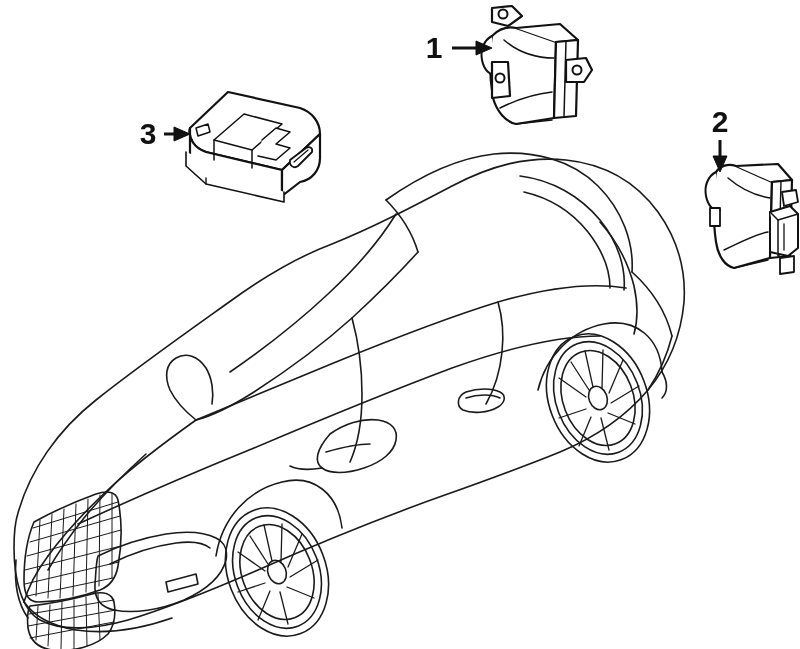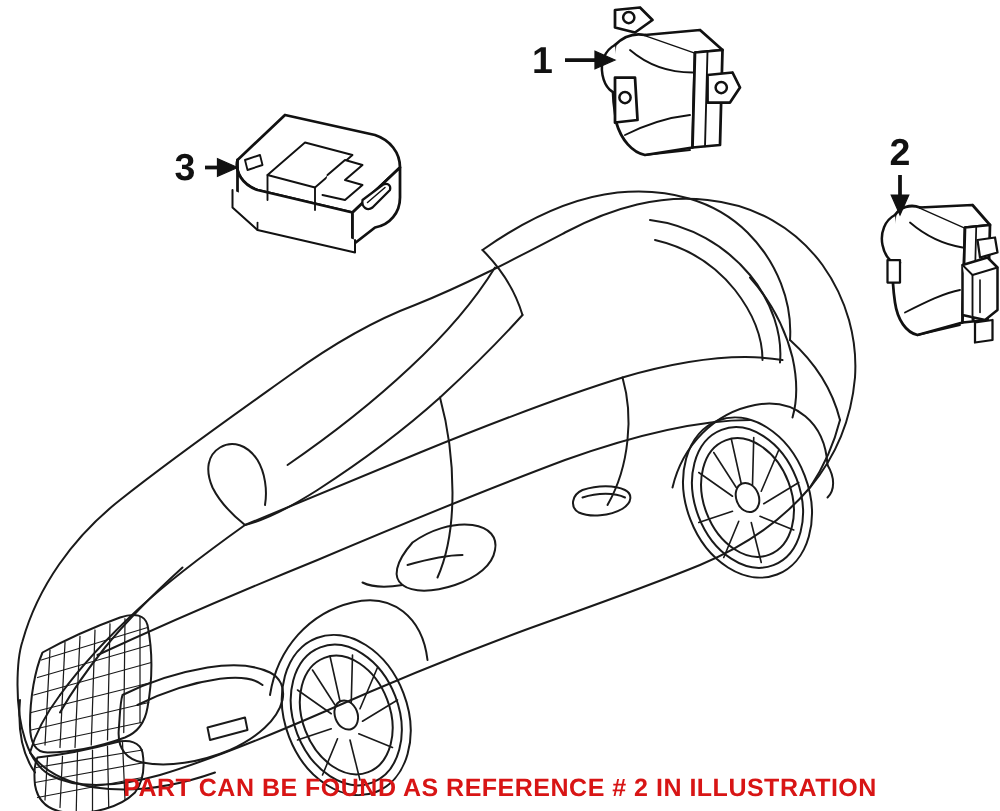--- a/index.html
+++ b/index.html
@@ -456,15 +456,14 @@
     <g>
       <text class="callout-num" x="720" y="132" text-anchor="middle">2</text>
       <g stroke="#111111" stroke-width="3" fill="#111111">
         <path d="M 720,140 L 720,158"></path>
         <path d="M 720,172 L 713,156 L 727,156 Z" stroke-width="1"></path>
       </g>
     </g>
 
   </svg>
 
-  <div class="note-text">PART CAN BE FOUND AS REFERENCE # 2 IN ILLUSTRATION</div>
 
 </div>
 
 </body></html>

